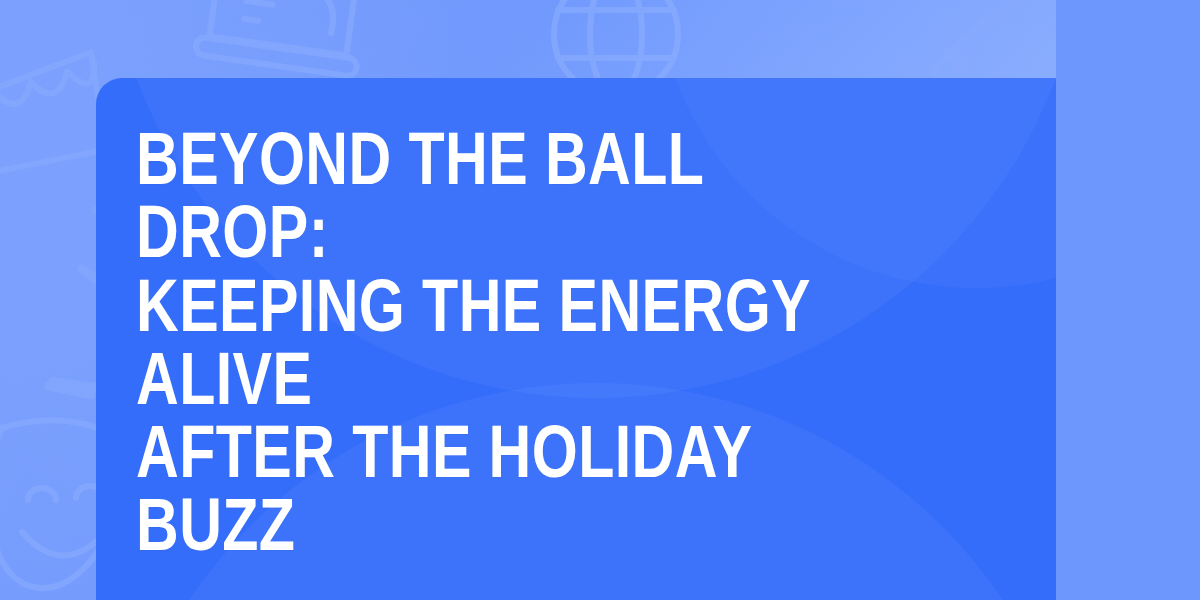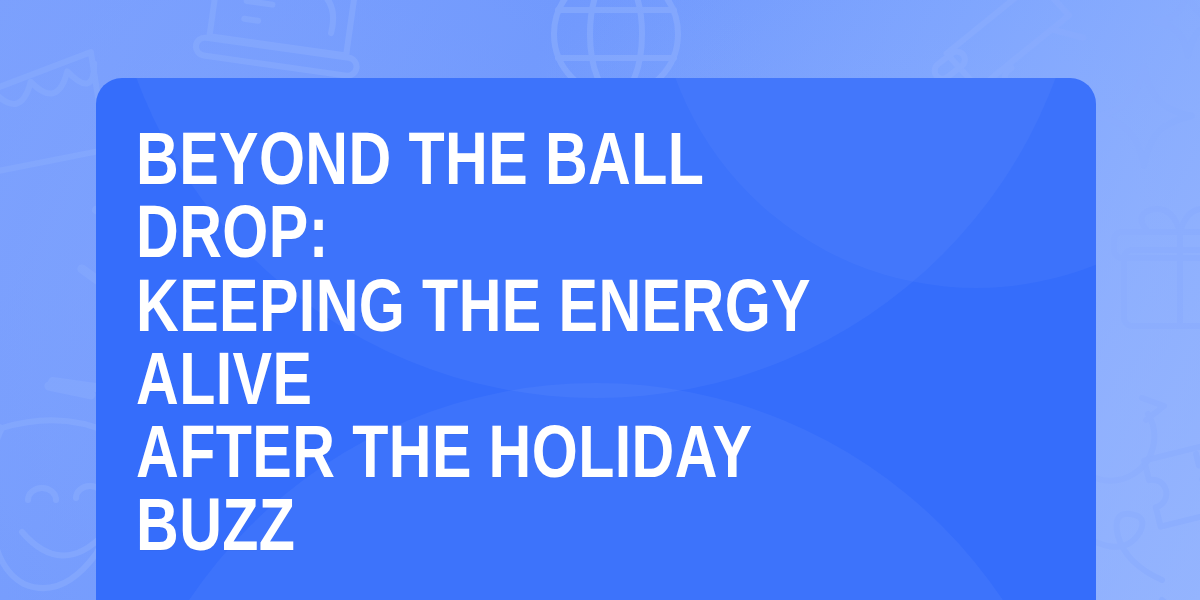--- a/index.html
+++ b/index.html
@@ -9,21 +9,21 @@
     height: 600px;
     overflow: hidden;
   }
   body {
     font-family: "Liberation Sans", sans-serif;
     background: #6e97fd;
   }
 
   #stage {
     position: relative;
-    width: 1200px;
+    width: 1056px;
     height: 600px;
     overflow: hidden;
     background: linear-gradient(115deg, #7a9ffd 0%, #6e97fd 38%, #7ba3fe 66%, #93b4fe 100%);
   }
 
   
   .bg-pattern {
     position: absolute;
     inset: 0;
     pointer-events: none;

